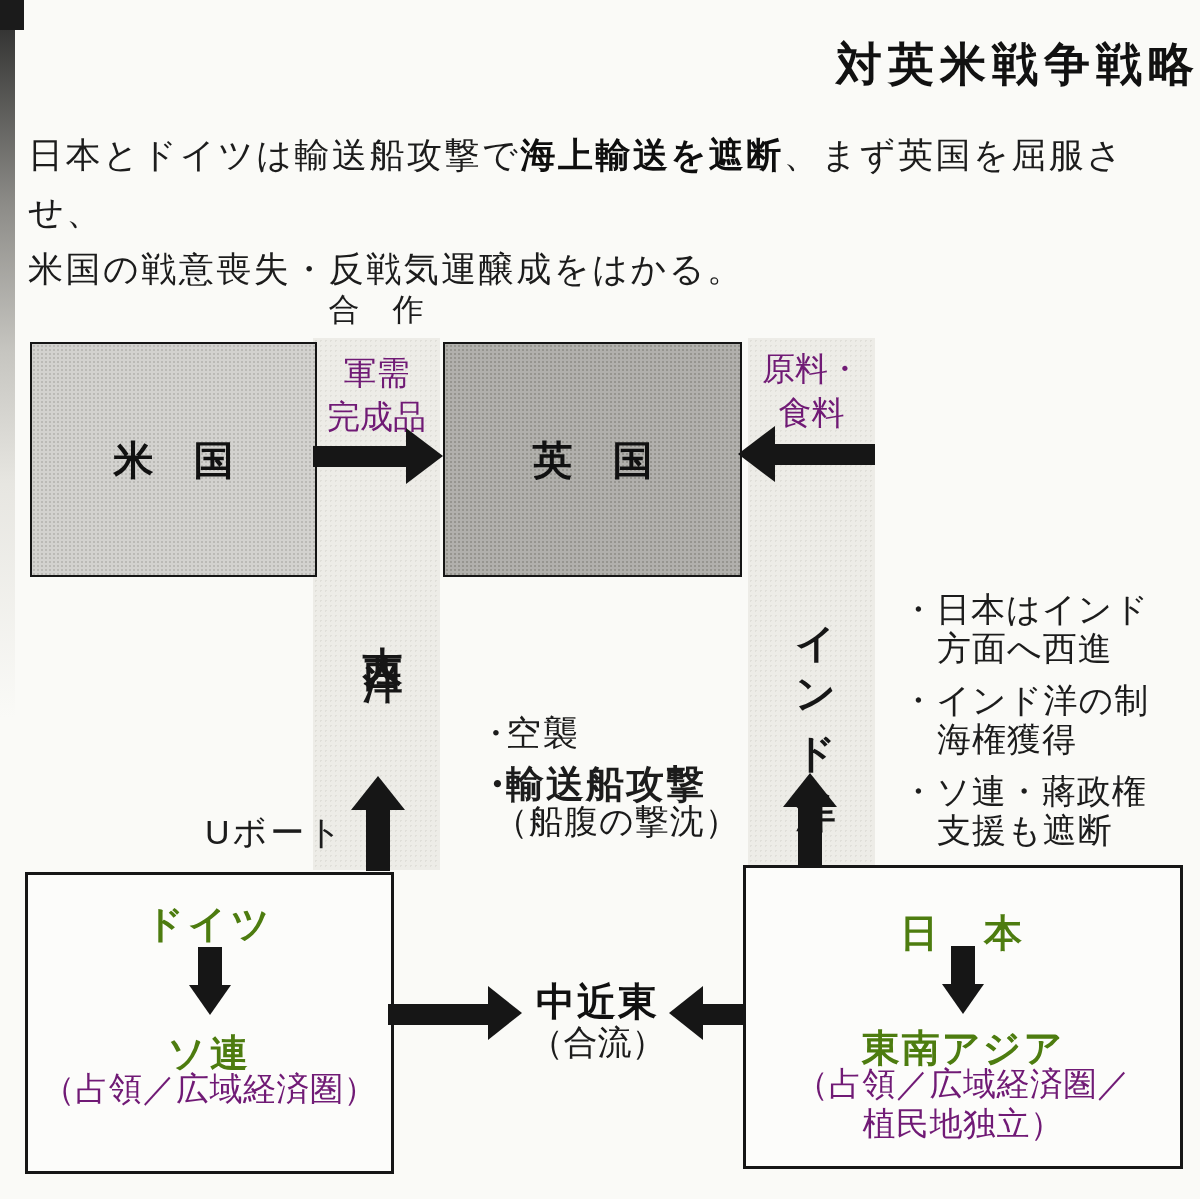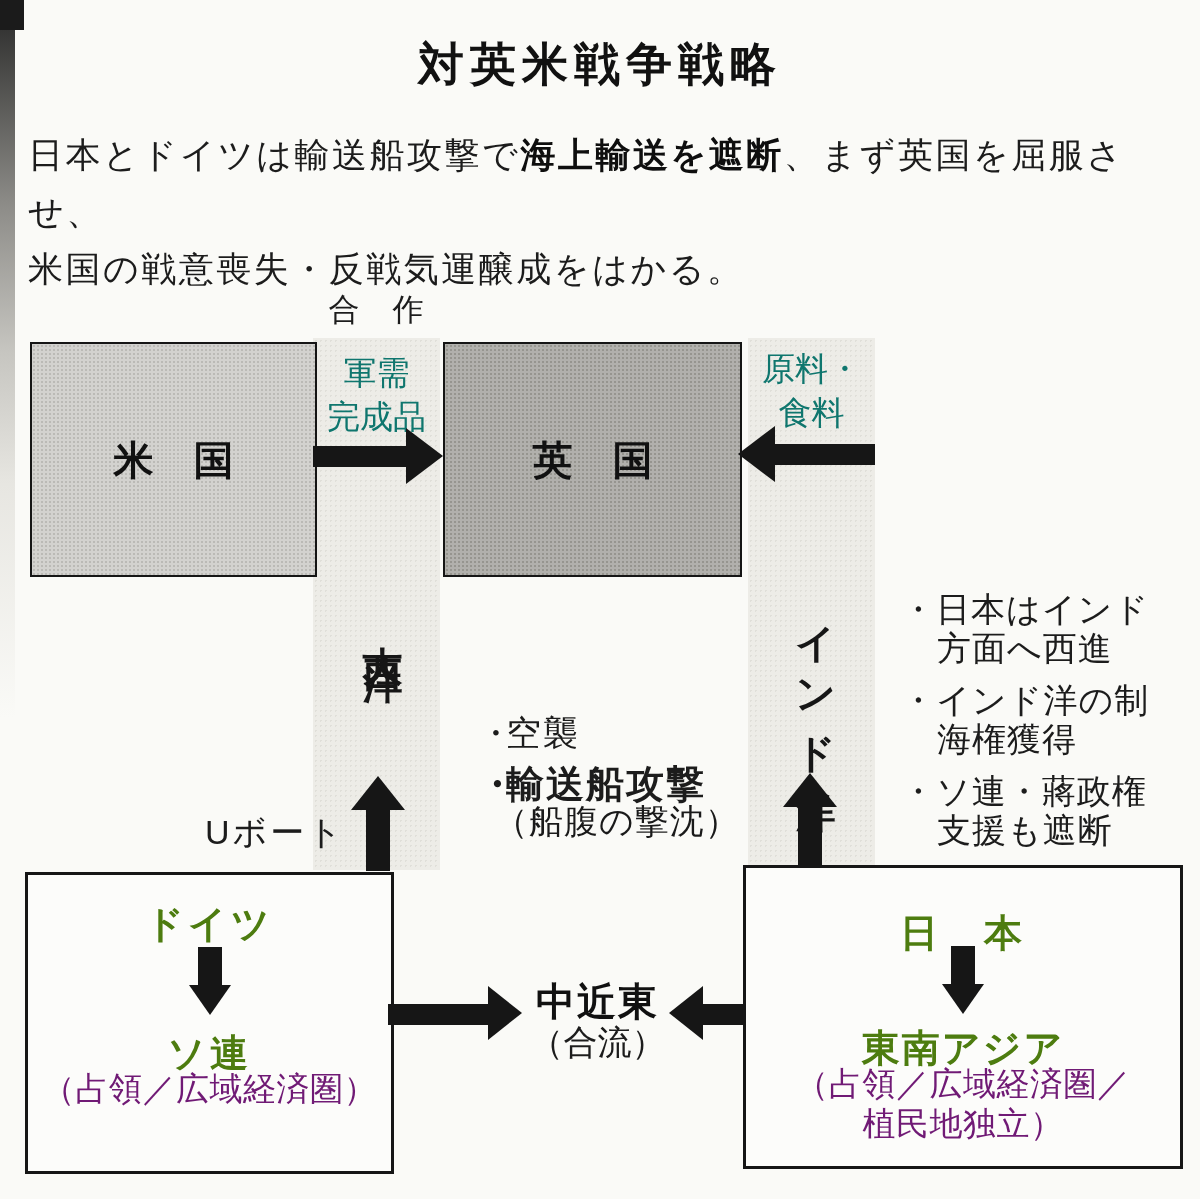--- a/index.html
+++ b/index.html
@@ -10,21 +10,21 @@
     color:#1a1a1a;
   }
   .abs{position:absolute;}
 
   
   .scan-corner{left:0;top:0;width:24px;height:30px;background:#1b1b1b;}
   .scan-strip{left:0;top:0;width:15px;height:780px;
     background:linear-gradient(to bottom,#262626 0%,#4d4d4b 10%,#8c8b87 26%,#c6c5c0 45%,#e7e6e1 62%,rgba(250,250,247,0) 92%);}
 
   
-  .title{left:0;top:34px;width:1200px;text-align:center;
+  .title{left:0;top:34px;width:1200px;text-align:right;
     font-size:46px;font-weight:bold;letter-spacing:6px;color:#111;}
   .intro{left:28px;top:126px;width:1158px;font-size:35px;line-height:57px;
     letter-spacing:2.5px;color:#1c1c1c;}
   .intro b{font-weight:bold;color:#0e0e0e;}
 
   .toplabel{font-size:31px;letter-spacing:1px;color:#1c1c1c;text-align:center;}
   .label-coop{left:313px;top:289px;width:127px;}
   .label-empire{left:640px;top:289px;width:330px;}
 
   
@@ -46,21 +46,21 @@
   .box-uk{left:443px;top:342px;width:295px;height:231px;
     background-color:#b1b0ac;
     background-image:radial-gradient(#96958f 1.3px,transparent 1.3px);background-size:4px 4px;}
   .box-india{left:875px;top:339px;width:302px;height:231px;
     background-color:#b1b0ac;
     background-image:radial-gradient(#96958f 1.3px,transparent 1.3px);background-size:4px 4px;}
   .gbox .lbl{font-size:40px;font-weight:bold;color:#111;text-align:center;line-height:50px;}
   .box-india .lbl{transform:translateX(-50px);}
 
   
-  .flowlbl{font-size:33px;line-height:44px;text-align:center;color:#0f766e;}
+  .flowlbl{font-size:33px;line-height:44px;text-align:center;color:#701a75;}
   .flow-usa-uk{left:313px;top:351px;width:127px;}
   .flow-india-uk{left:748px;top:347px;width:127px;}
 
   
   .shaft{background:#161616;}
   .tri{width:0;height:0;}
   .h-shaft{height:21px;}
   .head-right{border-left:37px solid #161616;border-top:28px solid transparent;border-bottom:28px solid transparent;}
   .head-left{border-right:37px solid #161616;border-top:28px solid transparent;border-bottom:28px solid transparent;}
   .head-up{border-bottom:34px solid #161616;border-left:27px solid transparent;border-right:27px solid transparent;}

